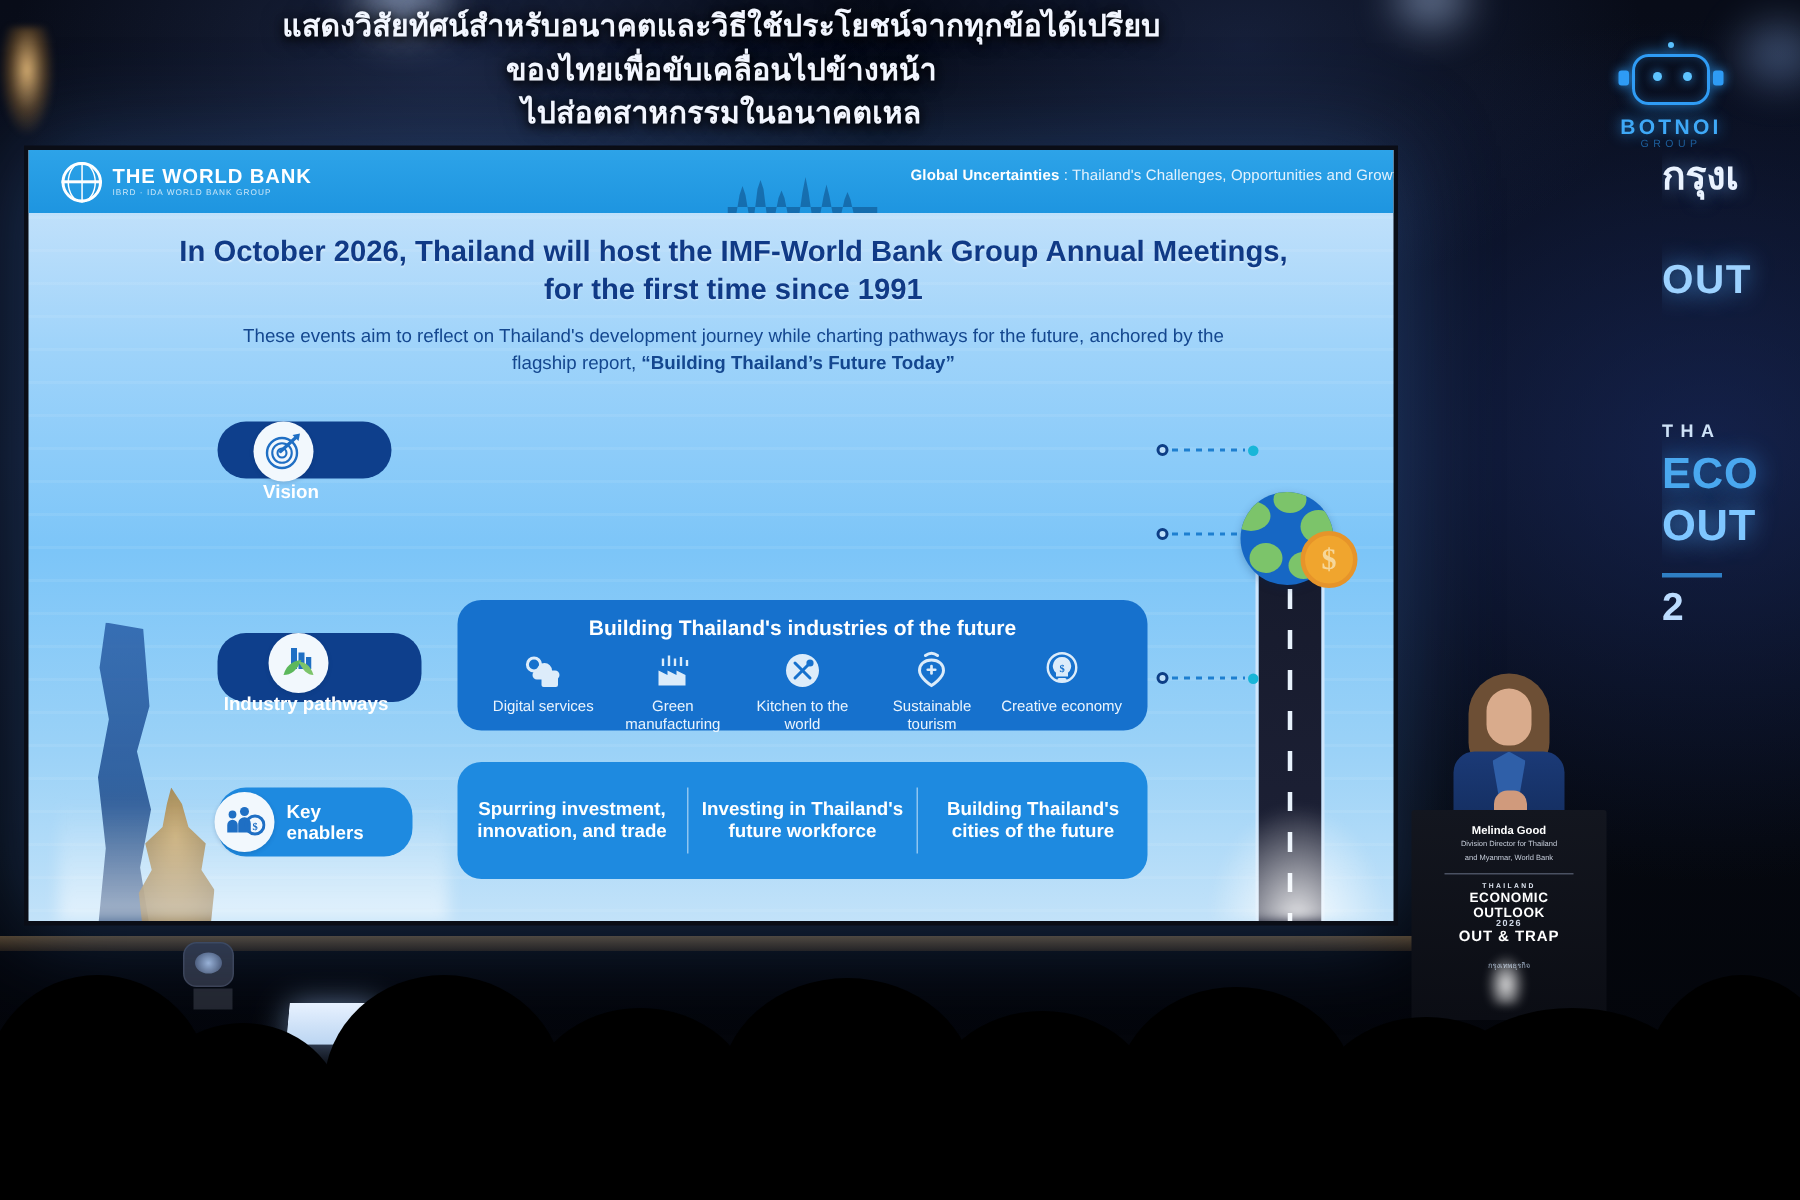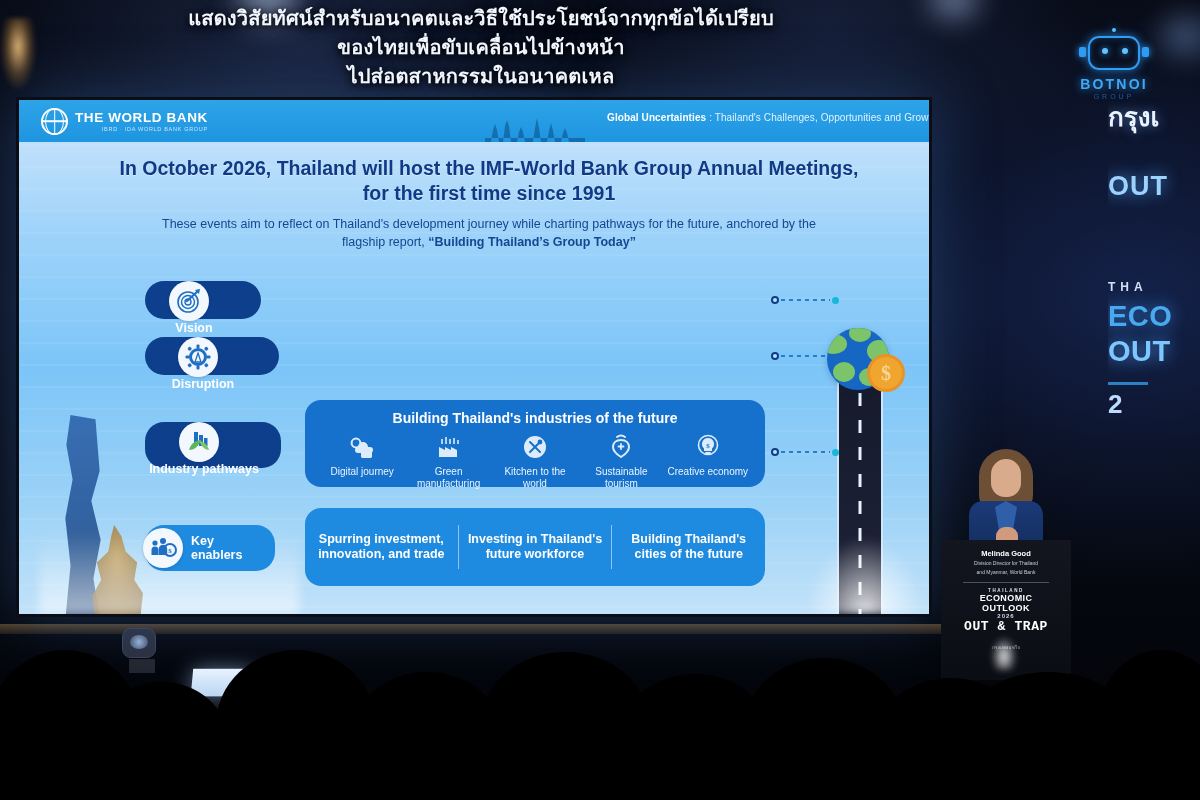--- a/index.html
+++ b/index.html
@@ -72,21 +72,21 @@
   #slide { position:relative; width:100%; height:100%; overflow:hidden;
     background:linear-gradient(180deg,#cfe6fb 0%,#9ed3fa 26%,#7cc5f8 52%,#9bd2f7 78%,#c2e2f9 100%); }
   
   #slide:after { content:""; position:absolute; inset:0; pointer-events:none;
     background:repeating-linear-gradient(180deg, rgba(255,255,255,.07) 0 2px, rgba(255,255,255,0) 2px 22px); }
 
   
   .slide-header { position:relative; height:42px;
     background:linear-gradient(180deg,#2da3e8 0%,#1e95e0 100%);
     display:flex; align-items:center; z-index:3; }
-  .wb-logo { display:flex; align-items:center; gap:7px; margin-left:22px;text-align:right; }
+  .wb-logo { display:flex; align-items:center; gap:7px; margin-left:22px; }
   .wb-globe { width:27px; height:27px; border-radius:50%; border:2px solid #fff; position:relative; }
   .wb-globe:before { content:""; position:absolute; left:50%; top:-2px; width:1.6px; height:27px;
     background:#fff; transform:translateX(-50%); }
   .wb-globe:after { content:""; position:absolute; left:-2px; top:50%; width:27px; height:1.6px;
     background:#fff; transform:translateY(-50%); }
   .wb-arc { position:absolute; left:2px; top:-2px; width:19px; height:27px; border:1.5px solid #fff;
     border-radius:50%; }
   .wb-txt { color:#fff; }
   .wb-name { font-size:13.5px; font-weight:700; letter-spacing:.6px; line-height:14px; }
   .wb-sub { font-size:5.5px; letter-spacing:.7px; color:#c9e6f8; margin-top:1px; }
@@ -179,21 +179,21 @@
   #podium { position:absolute; left:941px; top:540px; width:130px; height:140px; z-index:25;
     background:linear-gradient(180deg,#13161f 0%,#0b0d14 100%); border-radius:2px; }
   #nameplate { padding:9px 6px 0; text-align:center; }
   #nameplate .np-name { color:#fff; font-size:7.5px; font-weight:700; }
   #nameplate .np-role { color:#c6cdda; font-size:5px; line-height:7px; margin-top:2px; }
   #nameplate .np-rule { width:86px; height:1px; background:#4a5162; margin:6px auto 5px; }
   #nameplate .np-e1 { color:#dfe6f2; font-size:4.5px; letter-spacing:1.6px; font-weight:700; }
   #nameplate .np-e2 { color:#fff; font-size:9px; font-weight:800; letter-spacing:.4px; line-height:10px; }
   #nameplate .np-e3 { color:#fff; font-size:9px; font-weight:800; letter-spacing:.4px; line-height:10px; }
   #nameplate .np-e4 { color:#cfd8e6; font-size:6px; font-weight:700; letter-spacing:1px; }
-  #nameplate .np-e5 { color:#fff; font-size:13px; font-weight:800; letter-spacing:.6px; margin-top:0;font-family:Liberation Mono, monospace; }
+  #nameplate .np-e5 { color:#fff; font-size:10px; font-weight:800; letter-spacing:.6px; margin-top:0; }
   #nameplate .np-e6 { color:#9fb0c6; font-size:5px; margin-top:9px; }
   #podium-glow { position:absolute; left:50px; top:96px; width:26px; height:34px;
     background:radial-gradient(ellipse at 50% 60%, rgba(255,255,255,.9), transparent 70%);
     filter:blur(3px); }
 
   #speaker { position:absolute; left:963px; top:443px; width:86px; height:112px; z-index:24; }
   #sp-hair { position:absolute; left:16px; top:6px; width:54px; height:66px; border-radius:27px 27px 20px 20px;
     background:#6d4f35; }
   #sp-face { position:absolute; left:28px; top:16px; width:30px; height:38px; border-radius:15px 15px 14px 14px;
     background:#d9ab8c; }
@@ -279,21 +279,21 @@
       <div class="hdr-title">
         <b>Global Uncertainties</b><span> : Thailand's Challenges, Opportunities and Growth</span>
       </div>
     </div>
 
     <div class="deco-tower"></div>
     <div class="deco-yaksha"></div>
     <div class="deco-mist"></div>
 
     <div class="slide-title">In October 2026, Thailand will host the IMF-World Bank Group Annual Meetings, for the first time since 1991</div>
-    <div class="slide-sub"><span>These events aim to reflect on Thailand's development journey while charting pathways for the future, anchored by the flagship report, </span><b>“Building Thailand’s Group Today”</b></div>
+    <div class="slide-sub"><span>These events aim to reflect on Thailand's development journey while charting pathways for the future, anchored by the flagship report, </span><b>“Building Thailand’s Future Today”</b></div>
 
     <div class="road">
       <div class="road-dash"></div>
     </div>
     <div class="road-mist"></div>
     <div class="globe">
       <div class="land l1"></div>
         <div class="land l2"></div>
         <div class="land l3"></div>
       <div class="land l4"></div>
@@ -323,39 +323,20 @@
           <circle cx="12" cy="14" r="10" fill="none" stroke="#1f6fc4" stroke-width="1.6"></circle>
           <circle cx="12" cy="14" r="6.5" fill="none" stroke="#1f6fc4" stroke-width="1.4"></circle>
           <circle cx="12" cy="14" r="3" fill="none" stroke="#1f6fc4" stroke-width="1.4"></circle>
           <path d="M11 13 L22 3" stroke="#1f6fc4" stroke-width="2.2" stroke-linecap="round"></path>
           <path d="M19 2 L24 1 L23 6 Z" fill="#1f6fc4"></path>
         </svg>
       </div>
       <div class="lbl-text">Vision</div>
     </div>
 
-    <div class="row-label pill-dark" style="left:126px; top:237px; width:134px;">
-      <div class="lbl-icon">
-        <svg width="26" height="26" viewBox="0 0 26 26">
-          <circle cx="13" cy="13" r="7.5" fill="none" stroke="#1f6fc4" stroke-width="3"></circle>
-          <g fill="#1f6fc4">
-            <rect x="11.5" y="0.5" width="3" height="4" rx="1"></rect>
-              <rect x="11.5" y="21.5" width="3" height="4" rx="1"></rect>
-            <rect x="0.5" y="11.5" width="4" height="3" rx="1"></rect>
-              <rect x="21.5" y="11.5" width="4" height="3" rx="1"></rect>
-            <rect x="3" y="3" width="3.4" height="3.4" rx="1" transform="rotate(-45 4.7 4.7)"></rect>
-            <rect x="19.6" y="19.6" width="3.4" height="3.4" rx="1" transform="rotate(-45 21.3 21.3)"></rect>
-            <rect x="19.6" y="3" width="3.4" height="3.4" rx="1" transform="rotate(45 21.3 4.7)"></rect>
-            <rect x="3" y="19.6" width="3.4" height="3.4" rx="1" transform="rotate(45 4.7 21.3)"></rect>
-          </g>
-          <path d="M13 9 L16 18 L10 18 Z" fill="#f2f8fd" stroke="#1f6fc4" stroke-width="1.3"></path>
-        </svg>
-      </div>
-      <div class="lbl-text">Disruption</div>
-    </div>
 
     <div class="row-label pill-dark" style="left:126px; top:322px; width:136px; height:46px;">
       <div class="lbl-icon">
         <svg width="28" height="28" viewBox="0 0 28 28">
           <g fill="#1f6fc4">
             <rect x="9" y="4" width="4" height="14"></rect>
               <rect x="14" y="7" width="4" height="11"></rect>
             <rect x="19" y="10" width="3.5" height="8"></rect>
           </g>
           <path d="M4 22 C6 14 13 12 16 12 C13 19 9 22 4 22 Z" fill="#5cb85c"></path>
@@ -368,21 +349,21 @@
       <div class="pi-title">Building Thailand's industries of the future</div>
       <div class="pi-items">
         <div class="pi-item">
           <div class="pi-ico">
             <svg width="26" height="24" viewBox="0 0 26 24">
               <path d="M9 12 a5 5 0 0 1 10 0 h2 a3 3 0 0 1 0 6 H9 a3 3 0 0 1 0 -6 Z" fill="#dcecfa"></path>
               <circle cx="7" cy="8" r="4.4" fill="none" stroke="#dcecfa" stroke-width="2"></circle>
               <rect x="12" y="15" width="11" height="8" rx="1.4" fill="#dcecfa"></rect>
             </svg>
           </div>
-          <span>Digital journey</span>
+          <span>Digital services</span>
         </div>
         <div class="pi-item">
           <div class="pi-ico">
             <svg width="28" height="24" viewBox="0 0 28 24">
               <g stroke="#dcecfa" stroke-width="1.6" fill="none">
                 <path d="M7 4 v5 M11 2 v7 M15 4 v5 M19 3 v6 M23 5 v4"></path>
               </g>
               <path d="M4 22 V12 l6 3 V12 l6 3 V12 l6 3 v7 Z" fill="#dcecfa"></path>
             </svg>
           </div>

